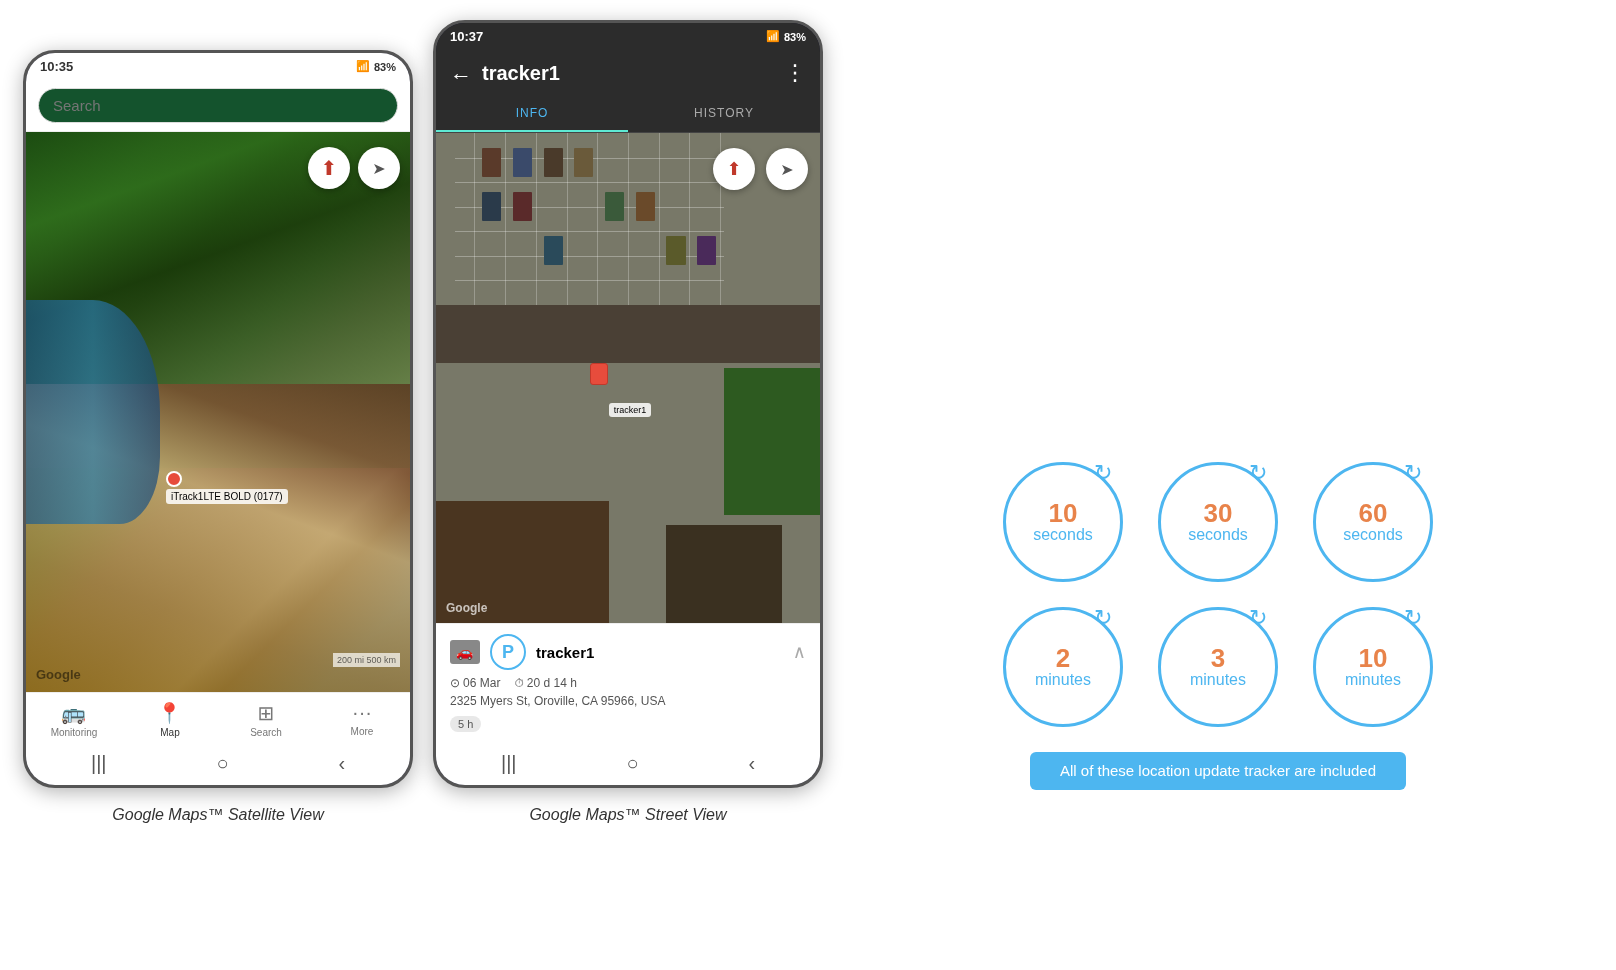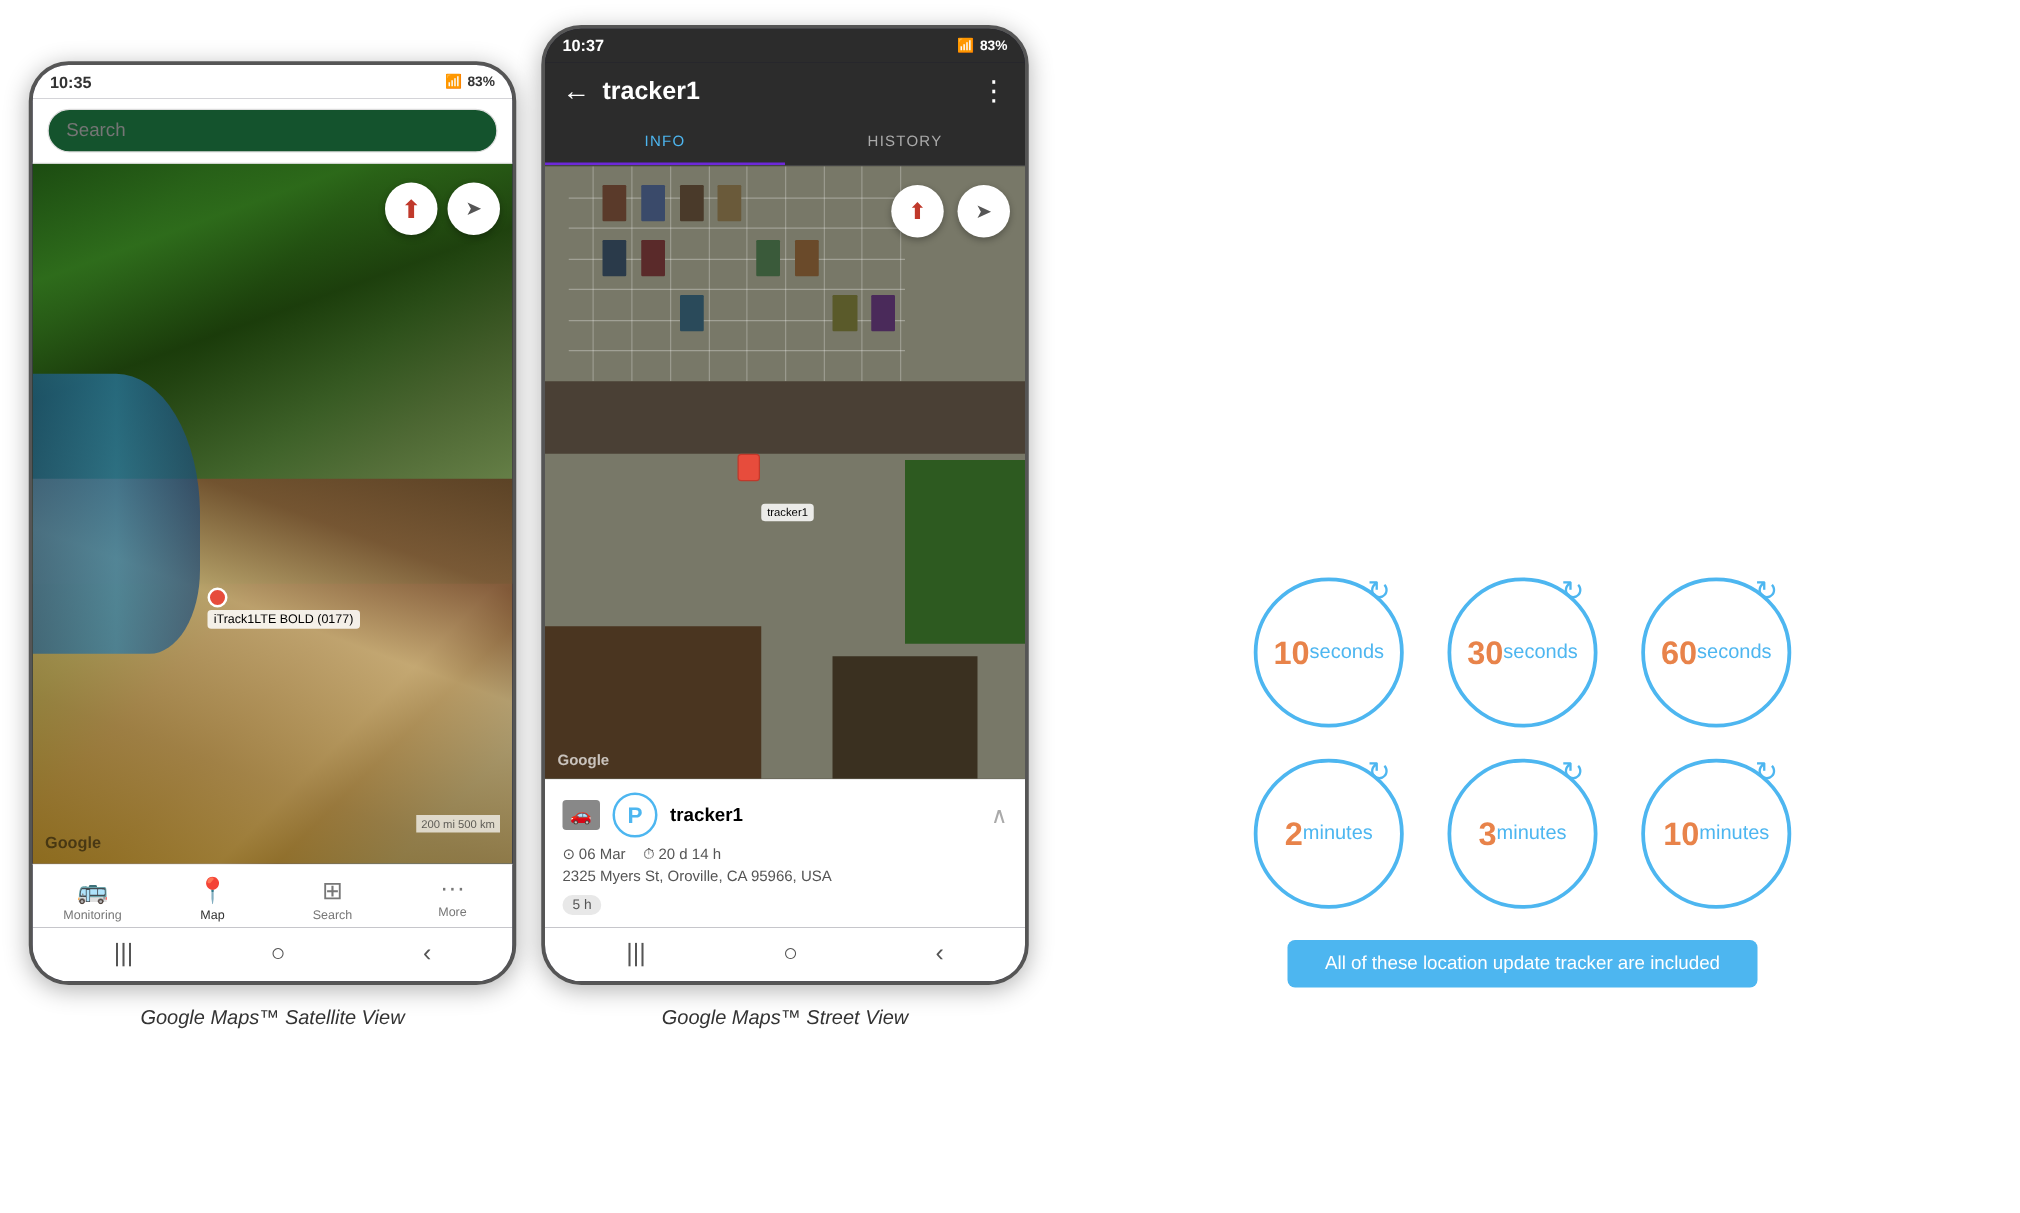--- a/index.html
+++ b/index.html
@@ -215,21 +215,21 @@
     .tracker-tab {
       flex: 1;
       text-align: center;
       padding: 10px;
       font-size: 12px;
       color: #aaa;
       letter-spacing: 1px;
     }
     .tracker-tab.active {
       color: #4db6f0;
-      border-bottom: 2px solid #6d28d9;
+      border-bottom: 2px solid #5eead4;
     }
 
     .aerial-map {
       width: 100%;
       height: 490px;
       background: linear-gradient(145deg, #3a3a2a 0%, #5a5a4a 20%, #4a4a3a 40%, #2a3a2a 60%, #4a3a2a 80%, #6a6a5a 100%);
       position: relative;
       overflow: hidden;
     }
 
@@ -408,20 +408,21 @@
       flex-wrap: wrap;
       justify-content: center;
     }
 
     .time-circle {
       width: 120px;
       height: 120px;
       border-radius: 50%;
       border: 3px solid #4db6f0;
       display: flex;
+      flex-direction: column;
       align-items: center;
       justify-content: center;
       position: relative;
       background: #fff;
     }
 
     .time-circle::before {
       content: '↺';
       position: absolute;
       top: -5px;

